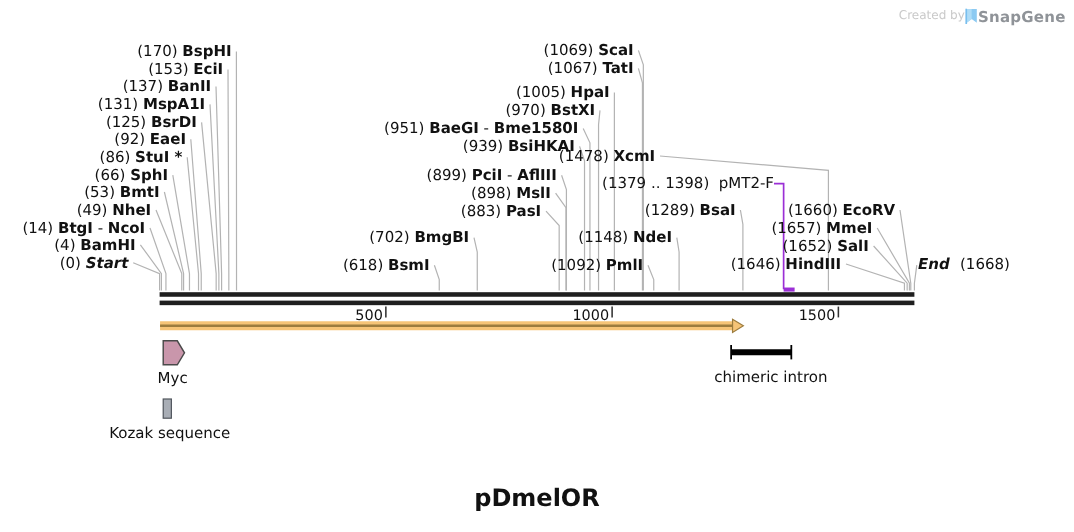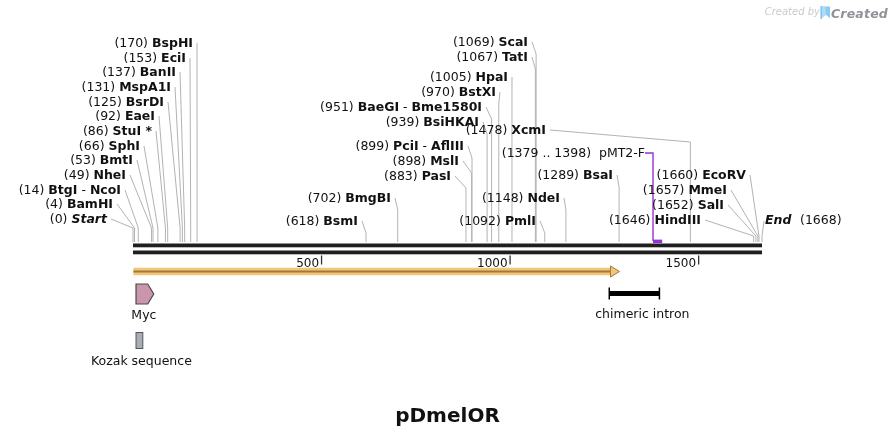--- a/index.html
+++ b/index.html
@@ -5,23 +5,22 @@
   html,body{margin:0;padding:0;background:#fff;}
   .canvas{
     position:relative;
     width:895px;height:443px;
     background:#ffffff;
     font-family:"DejaVu Sans","Liberation Sans",sans-serif;
     overflow:hidden;
   }
   .watermark{
     position:absolute;top:6px;right:7px;
-    display:flex;gap:0;
+    display:flex;align-items:center;gap:0;
     user-select:none;
-    font-style:italic;
   }
   .watermark .created{font-size:10px;color:#c9c9c9;}
   .watermark .brand{font-size:12.5px;color:#8f9398;font-weight:600;letter-spacing:.2px;}
   .titleblock{
     position:absolute;left:0;top:403px;width:895px;text-align:center;
   }
   .titleblock .pname{font-size:20px;font-weight:bold;color:#111;}
   .titleblock .plen{font-size:12.5px;color:#222;margin-top:15px;}
   svg text{fill:#111;}
 </style>
@@ -30,21 +29,21 @@
 
 <div class="canvas">
 
   <div class="watermark">
     <span class="created">Created by</span>
     <svg width="11" height="13" viewBox="0 0 11 13">
       <path d="M1.5,0.5 L10,0.5 L10,12 L5.7,8.8 L1.5,12 Z" fill="#8ccaf2"></path>
       <path d="M1.5,0.5 L5.7,0.5 L5.7,9 L1.5,12 Z" fill="#aedcf7"></path>
       <rect x="0.5" y="0" width="1.4" height="13" fill="#79bfee"></rect>
     </svg>
-    <span class="brand">Created</span>
+    <span class="brand">SnapGene</span>
   </div>
 
   <svg id="map-svg" width="895" height="443" viewBox="0 0 895 443">
       <polyline points="111,219 133,228 133,242" fill="none" stroke="#b3b3b3" stroke-width="1"></polyline>
       <polyline points="117,204 134.5083932853717,228 134.5083932853717,242" fill="none" stroke="#b3b3b3" stroke-width="1"></polyline>
       <polyline points="125,190 138.27937649880096,228 138.27937649880096,242" fill="none" stroke="#b3b3b3" stroke-width="1"></polyline>
       <polyline points="130,175 151.47781774580335,228 151.47781774580335,242" fill="none" stroke="#b3b3b3" stroke-width="1"></polyline>
       <polyline points="137,160 152.98621103117506,228 152.98621103117506,242" fill="none" stroke="#b3b3b3" stroke-width="1"></polyline>
       <polyline points="144,146 157.8884892086331,228 157.8884892086331,242" fill="none" stroke="#b3b3b3" stroke-width="1"></polyline>
       <polyline points="156,131 165.4304556354916,228 165.4304556354916,242" fill="none" stroke="#b3b3b3" stroke-width="1"></polyline>

